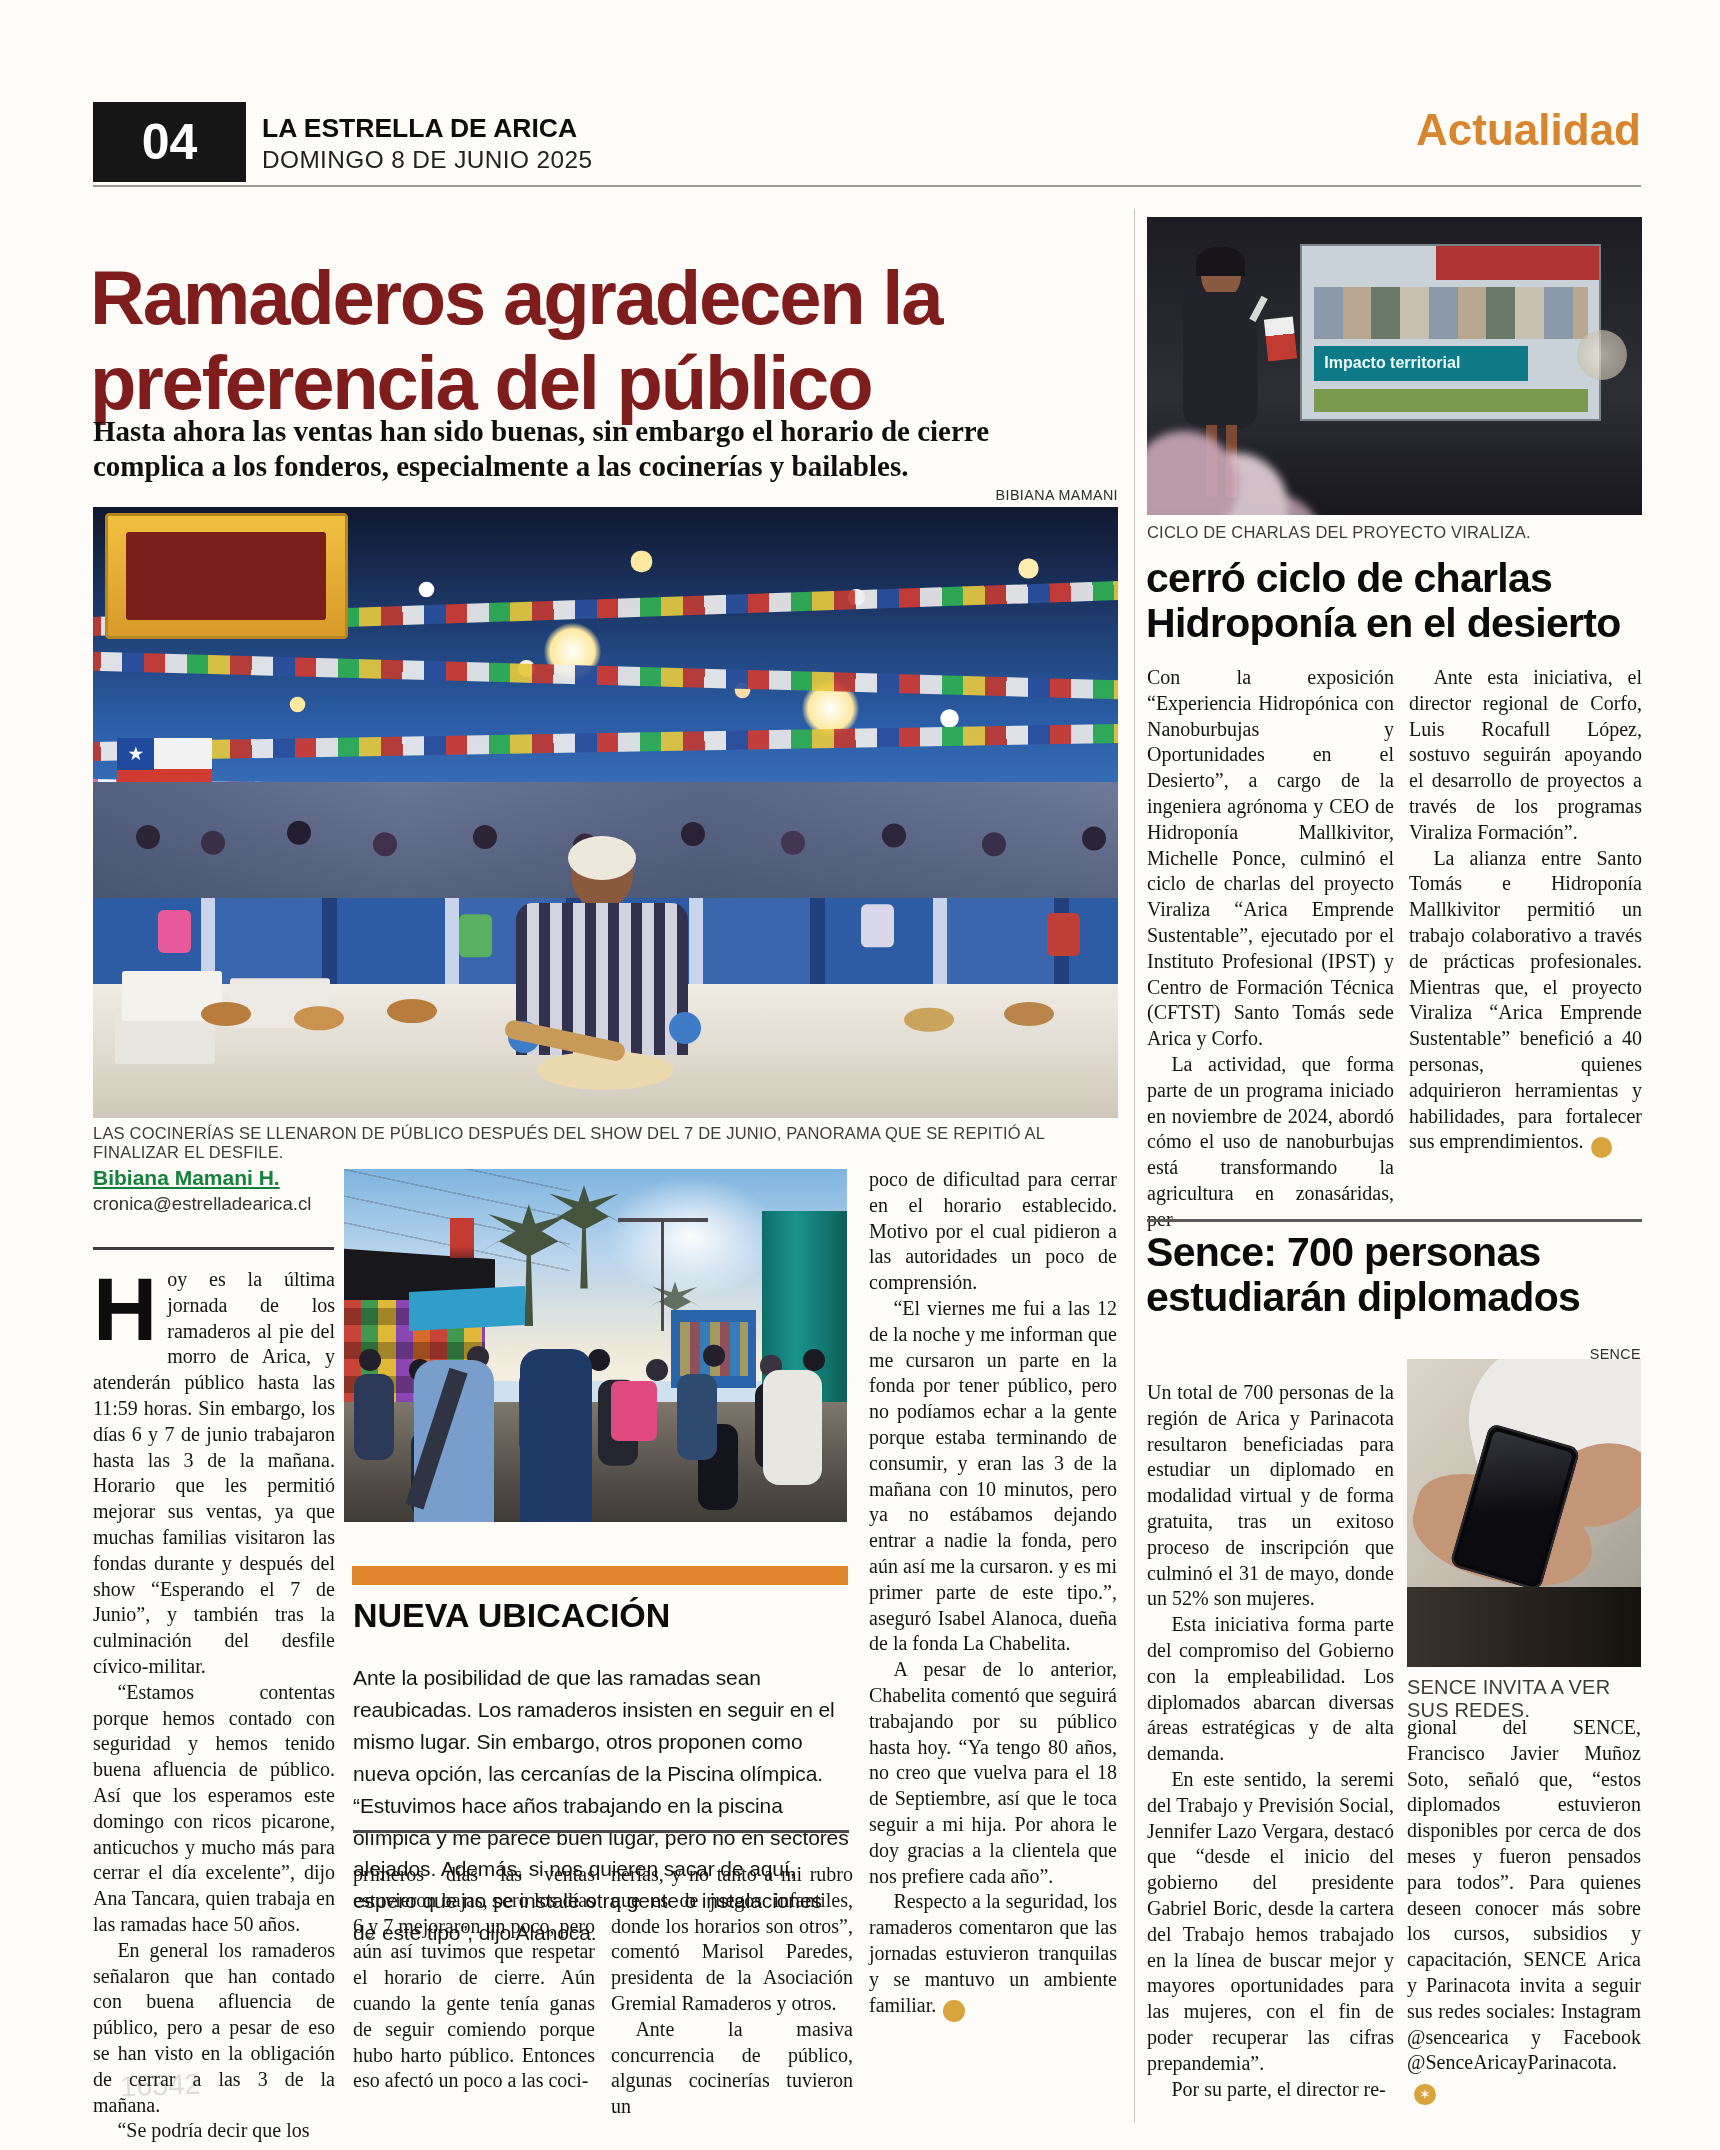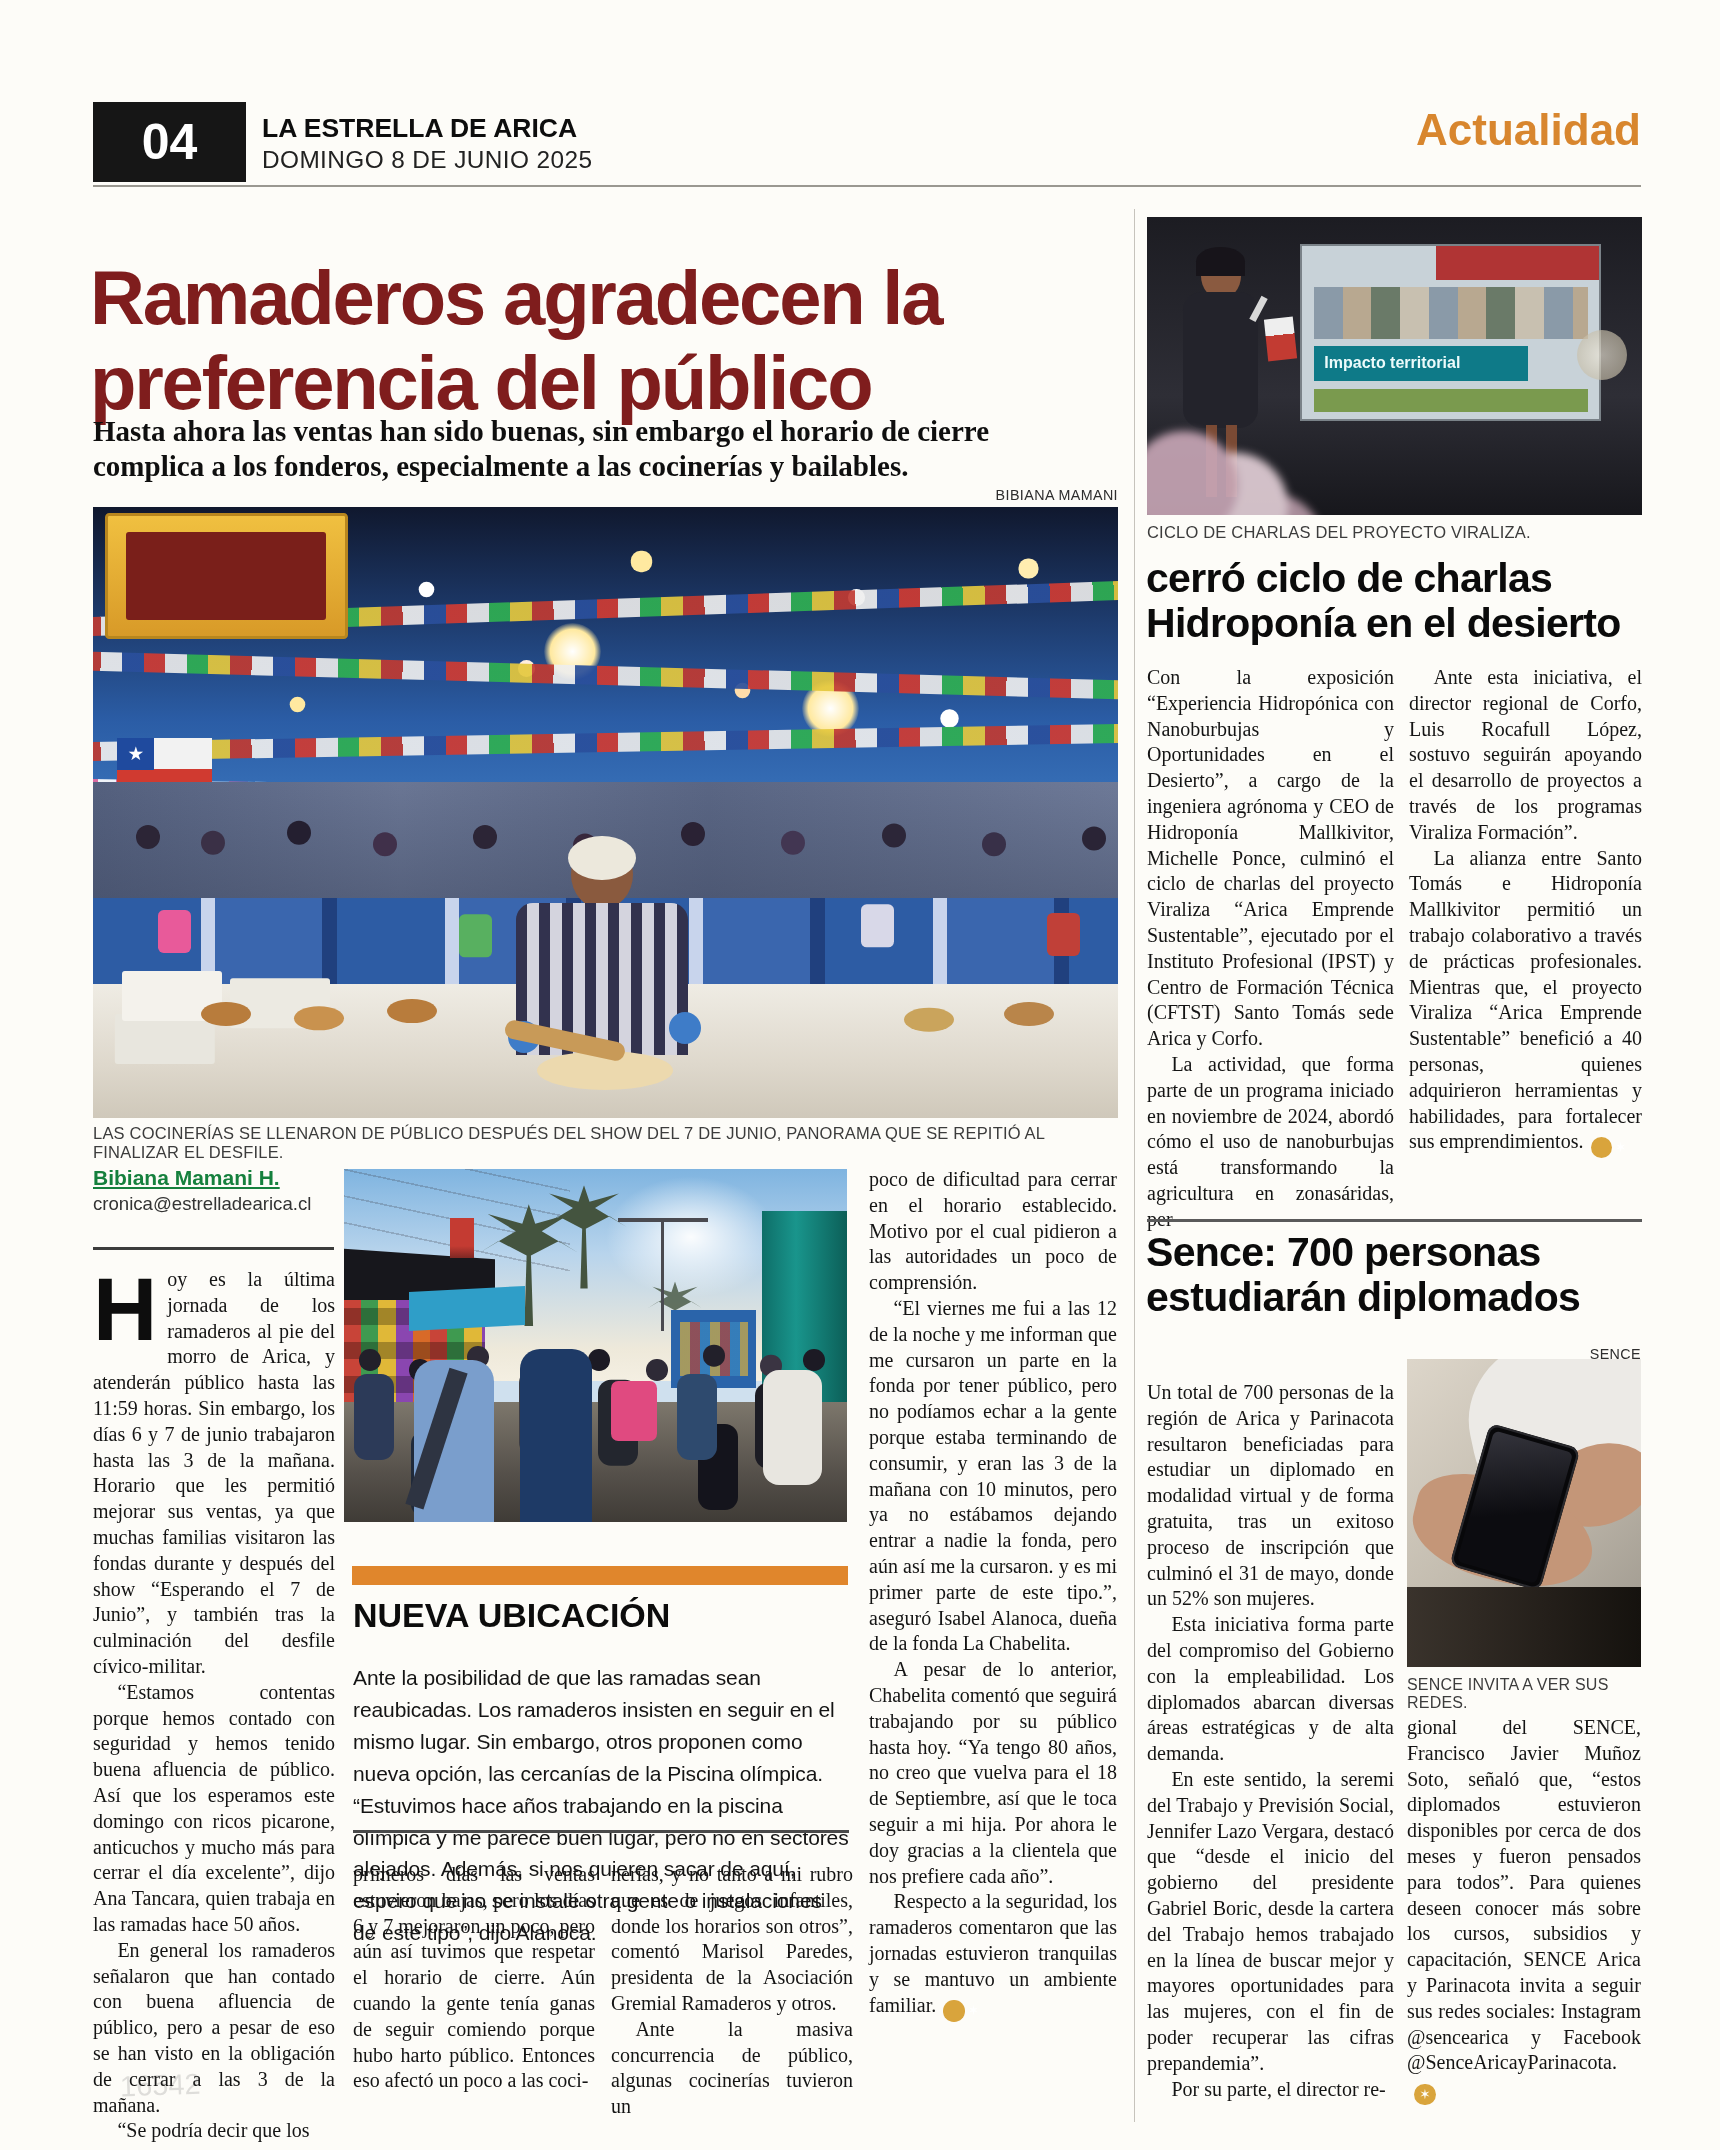--- a/index.html
+++ b/index.html
@@ -326,21 +326,21 @@
   <div class="credit" style="left:1407px;top:1346px;width:234px;">SENCE</div>
 
   <div class="photo phone-photo">
     <div class="abs pp-shirt"></div>
     <div class="abs pp-hand2"></div>
     <div class="abs pp-hand"></div>
     <div class="abs pp-phone"></div>
     <div class="abs pp-table"></div>
   </div>
 
-  <div class="cap" style="left:1407px;top:1676px;width:234px;font-size:16px;">SENCE INVITA A VER SUS REDES.</div>
+  <div class="cap" style="left:1407px;top:1676px;width:234px;font-size:20px;">SENCE INVITA A VER SUS REDES.</div>
 
   <div class="serif-col" style="left:1147px;top:1380px;width:247px;height:742px;">
     <p>Un total de 700 personas de la región de Arica y Parinacota resultaron beneficiadas para estudiar un diplomado en modalidad virtual y de forma gratuita, tras un exitoso proceso de inscripción que culminó el 31 de mayo, donde un 52% son mujeres.</p>
     <p class="ind">Esta iniciativa forma parte del compromiso del Gobierno con la empleabilidad. Los diplomados abarcan diversas áreas estratégicas y de alta demanda.</p>
     <p class="ind">En este sentido, la seremi del Trabajo y Previsión Social, Jennifer Lazo Vergara, destacó que “desde el inicio del gobierno del presidente Gabriel Boric, desde la cartera del Trabajo hemos trabajado en la línea de buscar mejor y mayores oportunidades para las mujeres, con el fin de poder recuperar las cifras prepandemia”.</p>
     <p class="ind">Por su parte, el director re-</p>
   </div>
   <div class="serif-col" style="left:1407px;top:1715px;width:234px;height:409px;">
     <p><span>gional del SENCE, Francisco Javier Muñoz Soto, señaló que, “estos diplomados estuvieron disponibles por cerca de dos meses y fueron pensados para todos”. Para quienes deseen conocer más sobre los cursos, subsidios y capacitación, SENCE Arica y Parinacota invita a seguir sus redes sociales: Instagram @sencearica y Facebook @SenceAricayParinacota.</span><span class="endstar">✶</span></p>
   </div>

